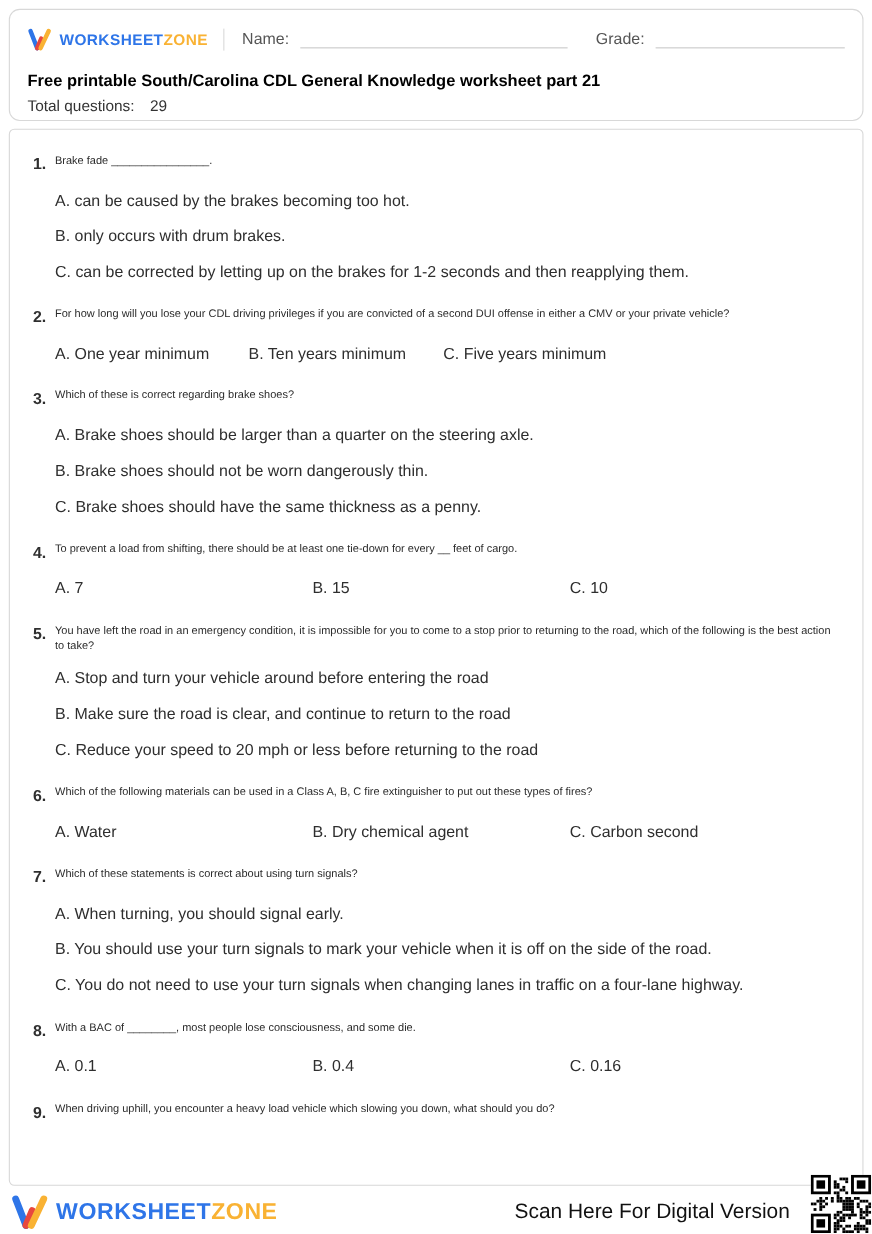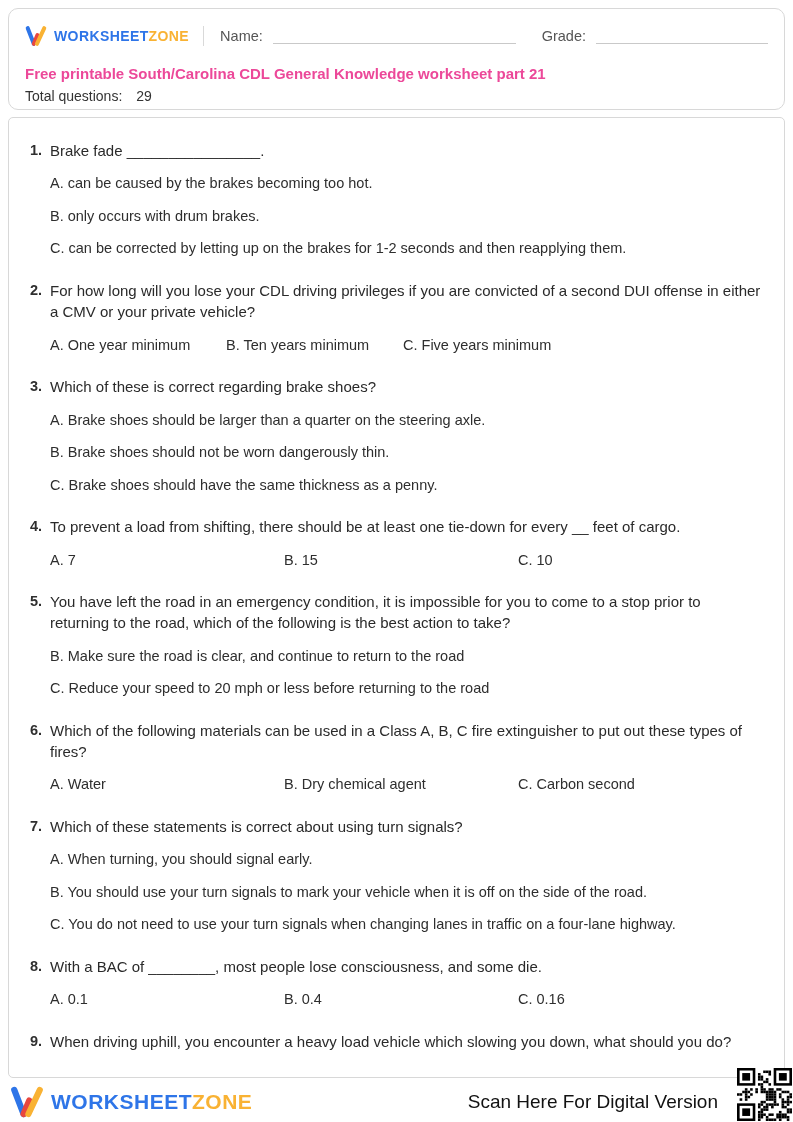--- a/index.html
+++ b/index.html
@@ -22,34 +22,34 @@
   .logo svg { display: block; }
   .logo-text { font-weight: 700; letter-spacing: .4px; white-space: nowrap; }
   .header-card .logo-text { font-size: 14px; }
   .logo-word1 { color: #2e75e8; }
   .logo-word2 { color: #f9b233; }
   .header-divider { width: 1px; height: 20px; background: #d9d9d9; margin: 0 16px 0 14px; }
   .field-label { color: #555; font-size: 14.5px; white-space: nowrap; }
   .write-line { border-bottom: 1px solid #c9c9c9; height: 16px; display: inline-block; }
   .name-line { flex: 1 1 auto; margin: 0 26px 0 10px; }
   .grade-line { width: 172px; margin-left: 10px; }
-  .doc-title { margin-top: 16px; font-size: 15px; font-weight: 700; color: #ec4899; }
+  .doc-title { margin-top: 16px; font-size: 15px; font-weight: 700; color: #000000; }
   .totals-row { margin-top: 6px; font-size: 14px; color: #333; }
   .total-value { margin-left: 14px; }
 
   
   .questions-card {
     position: absolute; left: 8px; top: 117px; width: 777px; height: 961px;
     border: 1px solid #d8d8d8; border-radius: 5px; background: #fff;
     padding: 22px 22px 0 21px; overflow: hidden;
   }
   .q { display: grid; grid-template-columns: 20px 1fr; margin-top: 21px; }
   .q:first-child { margin-top: 0; }
   .q-num { font-weight: 700; font-size: 14.5px; line-height: 1.42; }
-  .q-text { font-size: 15px; line-height: 1.42; color: #2a2a2a; }
+  .q-text { font-size: 10px; line-height: 1.42; color: #2a2a2a; }
   .opts { grid-column: 2; }
   .opt { font-size: 14.5px; line-height: 1.42; color: #2e2e2e; }
   .layout-stack .opt { margin-top: 12px; }
   .layout-row3, .layout-row4 { display: grid; margin-top: 12px; }
   .layout-row3 { grid-template-columns: 234px 234px auto; }
   .layout-row4 { grid-template-columns: 176px 177px 175px auto; }
   .opt-letter { white-space: pre; }
 
   
   .footer {
@@ -130,20 +130,21 @@
             <div class="opt"><span class="opt-letter">A. </span><span class="opt-text">7</span></div>
             <div class="opt"><span class="opt-letter">B. </span><span class="opt-text">15</span></div>
             <div class="opt"><span class="opt-letter">C. </span><span class="opt-text">10</span></div>
           </div>
   </div>
 
   <div class="q">
     <span class="q-num">5.</span>
     <span class="q-text">You have left the road in an emergency condition, it is impossible for you to come to a stop prior to returning to the road, which of the following is the best action to take?</span>
     <div class="opts layout-stack">
+            <div class="opt"><span class="opt-letter">A. </span><span class="opt-text">Stop and turn your vehicle around before entering the road</span></div>
             <div class="opt"><span class="opt-letter">B. </span><span class="opt-text">Make sure the road is clear, and continue to return to the road</span></div>
             <div class="opt"><span class="opt-letter">C. </span><span class="opt-text">Reduce your speed to 20 mph or less before returning to the road</span></div>
           </div>
   </div>
 
   <div class="q">
     <span class="q-num">6.</span>
     <span class="q-text">Which of the following materials can be used in a Class A, B, C fire extinguisher to put out these types of fires?</span>
     <div class="opts layout-row3">
             <div class="opt"><span class="opt-letter">A. </span><span class="opt-text">Water</span></div>

